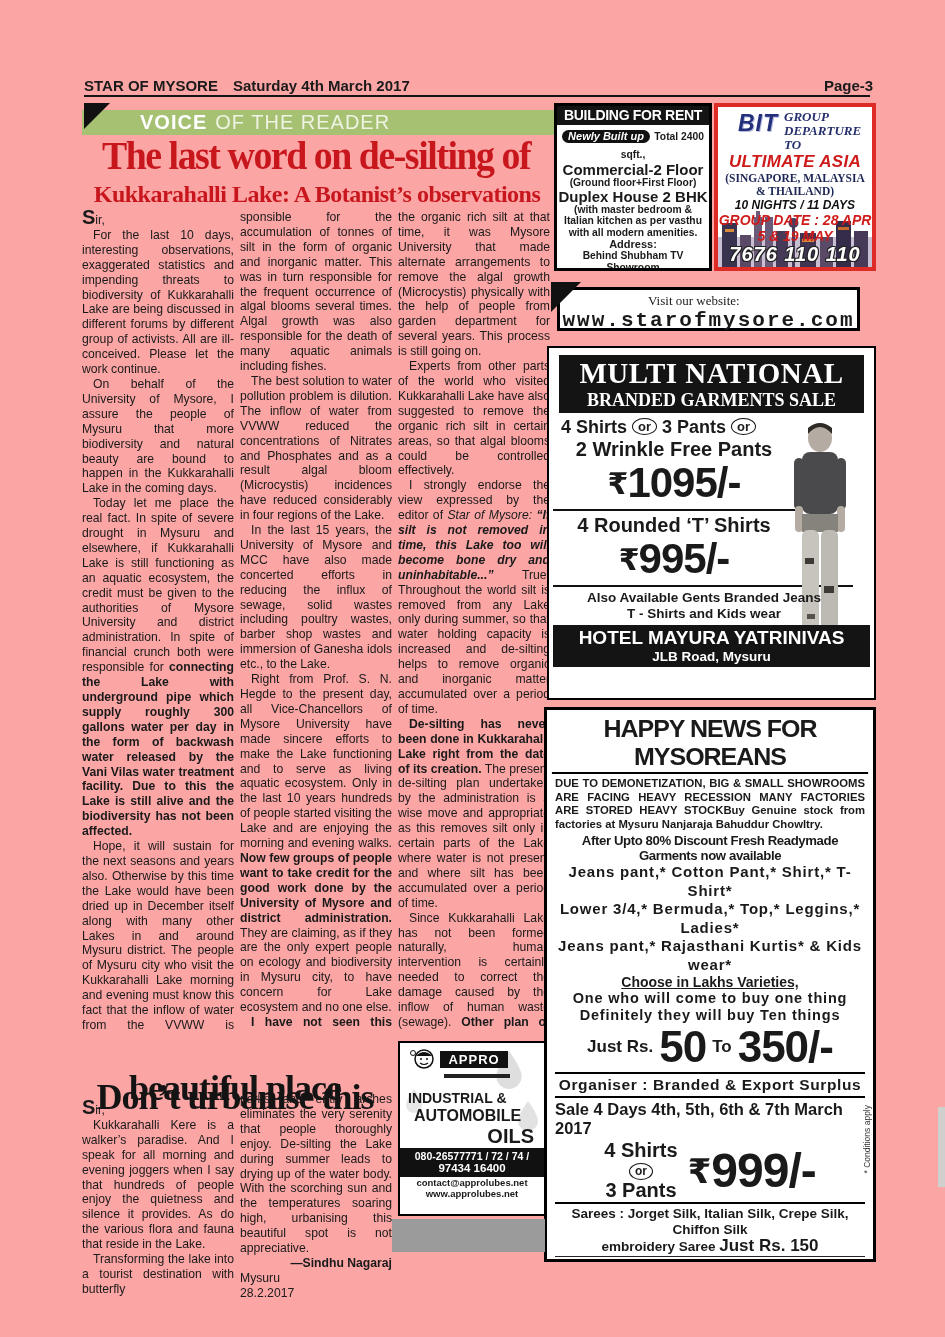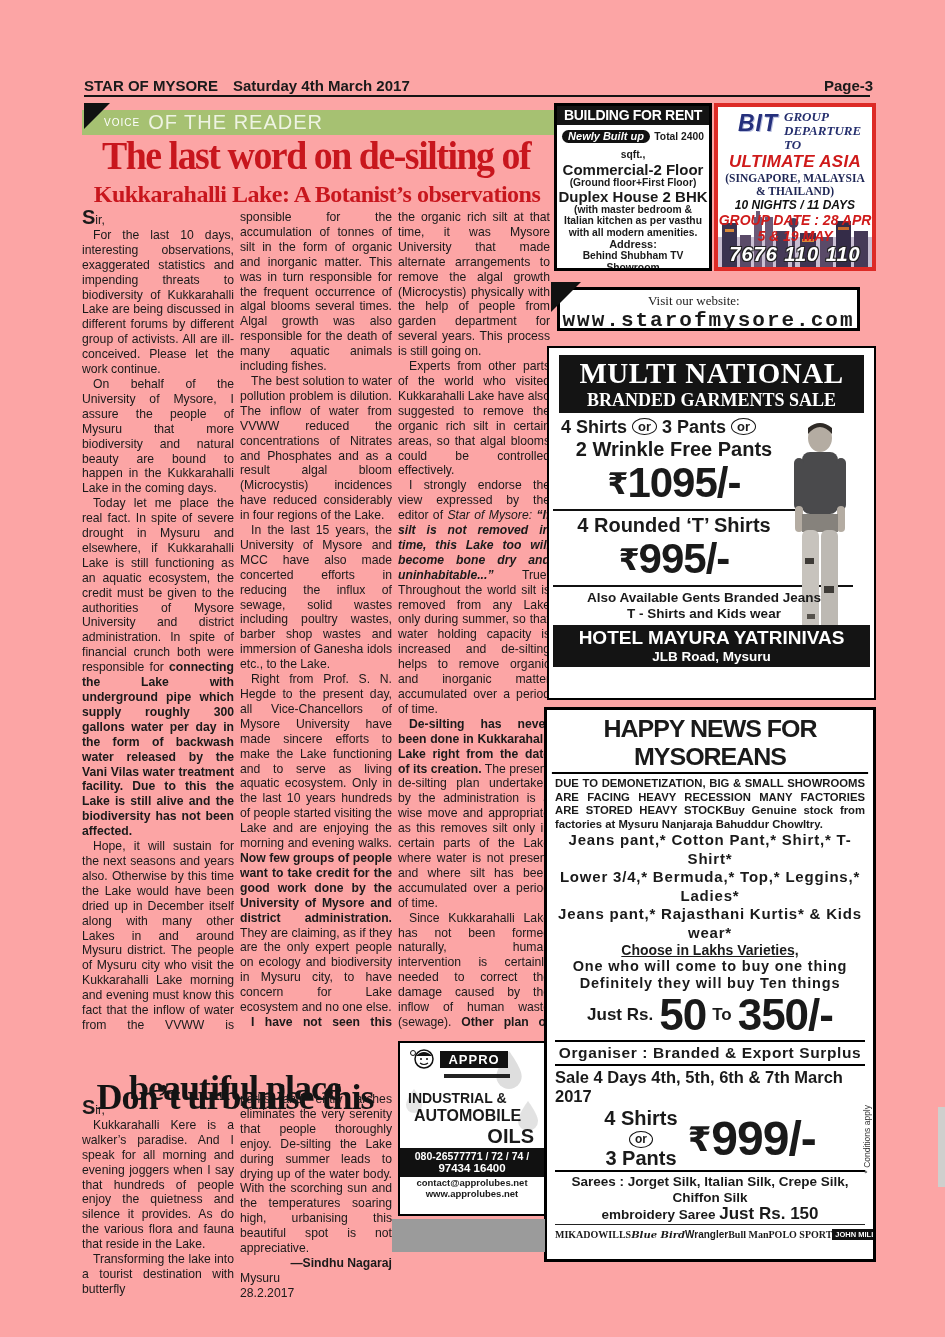--- a/index.html
+++ b/index.html
@@ -4,21 +4,21 @@
 <style>
   html,body{margin:0;padding:0;background:#e8e8e6;}
   #canvas{position:relative;width:945px;height:1337px;background:#fca5a5;overflow:hidden;
           font-family:"Liberation Sans",sans-serif;color:#1a1a1a;}
   .abs{position:absolute;}
   
   .mast{font-weight:bold;font-size:15px;letter-spacing:0;}
   .hrule{background:#141414;height:2px;}
   
   .banner{background:#a6c172;display:flex;align-items:center;padding-left:22px;}
-  .banner .v{color:#fff;font-weight:normal;font-size:10px;letter-spacing:1px;margin-right:8px;}
+  .banner .v{color:#fff;font-weight:bold;font-size:20px;letter-spacing:1px;margin-right:8px;margin-left:36px;}
   .banner .r{color:#eef3e2;font-size:20px;letter-spacing:1px;}
   .tri{width:0;height:0;border-left:26px solid #111;border-bottom:26px solid transparent;}
   .tri2{width:0;height:0;border-left:30px solid #111;border-bottom:30px solid transparent;}
   
   .h1{font-family:"Liberation Serif",serif;font-weight:bold;color:#c8161d;font-size:39px;
       text-align:center;letter-spacing:-1.5px;line-height:1.05;transform:scaleX(.97);}
   .h2{font-family:"Liberation Serif",serif;font-weight:bold;color:#c8161d;font-size:24px;
       text-align:center;letter-spacing:-.5px;}
   .h3{font-family:"Liberation Serif",serif;font-weight:bold;color:#141414;font-size:36px;
       text-align:center;letter-spacing:-1px;line-height:1.06;}
@@ -280,20 +280,21 @@
     <div class="also ctr" style="width:310px;position:relative;z-index:2;">T - Shirts and Kids wear</div>
     <div class="blkbar" style="margin:3px 4px;padding:2px 0;position:relative;z-index:2;">
       <div class="hot1">HOTEL MAYURA YATRINIVAS</div>
       <div class="hot2">JLB Road, Mysuru</div>
     </div>
   </div>
 
   <div class="abs adbox happy" style="left:544px;top:707px;width:332px;height:555px;">
     <div class="ttl">HAPPY NEWS FOR MYSOREANS</div>
     <p class="para"><span>DUE TO DEMONETIZATION, BIG &amp; SMALL SHOWROOMS ARE FACING HEAVY RECESSION MANY FACTORIES ARE STORED HEAVY STOCK</span><span>Buy Genuine stock from factories at Mysuru Nanjaraja Bahuddur Chowltry.</span></p>
+    <div class="disc">After Upto 80% Discount Fresh Readymade Garments now available</div>
     <div class="items">Jeans pant,* Cotton Pant,* Shirt,* T-Shirt*</div>
     <div class="items">Lower 3/4,* Bermuda,* Top,* Leggins,* Ladies*</div>
     <div class="items">Jeans pant,* Rajasthani Kurtis* &amp; Kids wear*</div>
     <div class="choose">Choose in Lakhs Varieties,</div>
     <div class="one">One who will come to buy one thing</div>
     <div class="one">Definitely they will buy Ten things</div>
     <div class="prow">
       <span class="just">Just Rs.</span>
       <span class="big">50</span>
       <span class="just">To</span>

